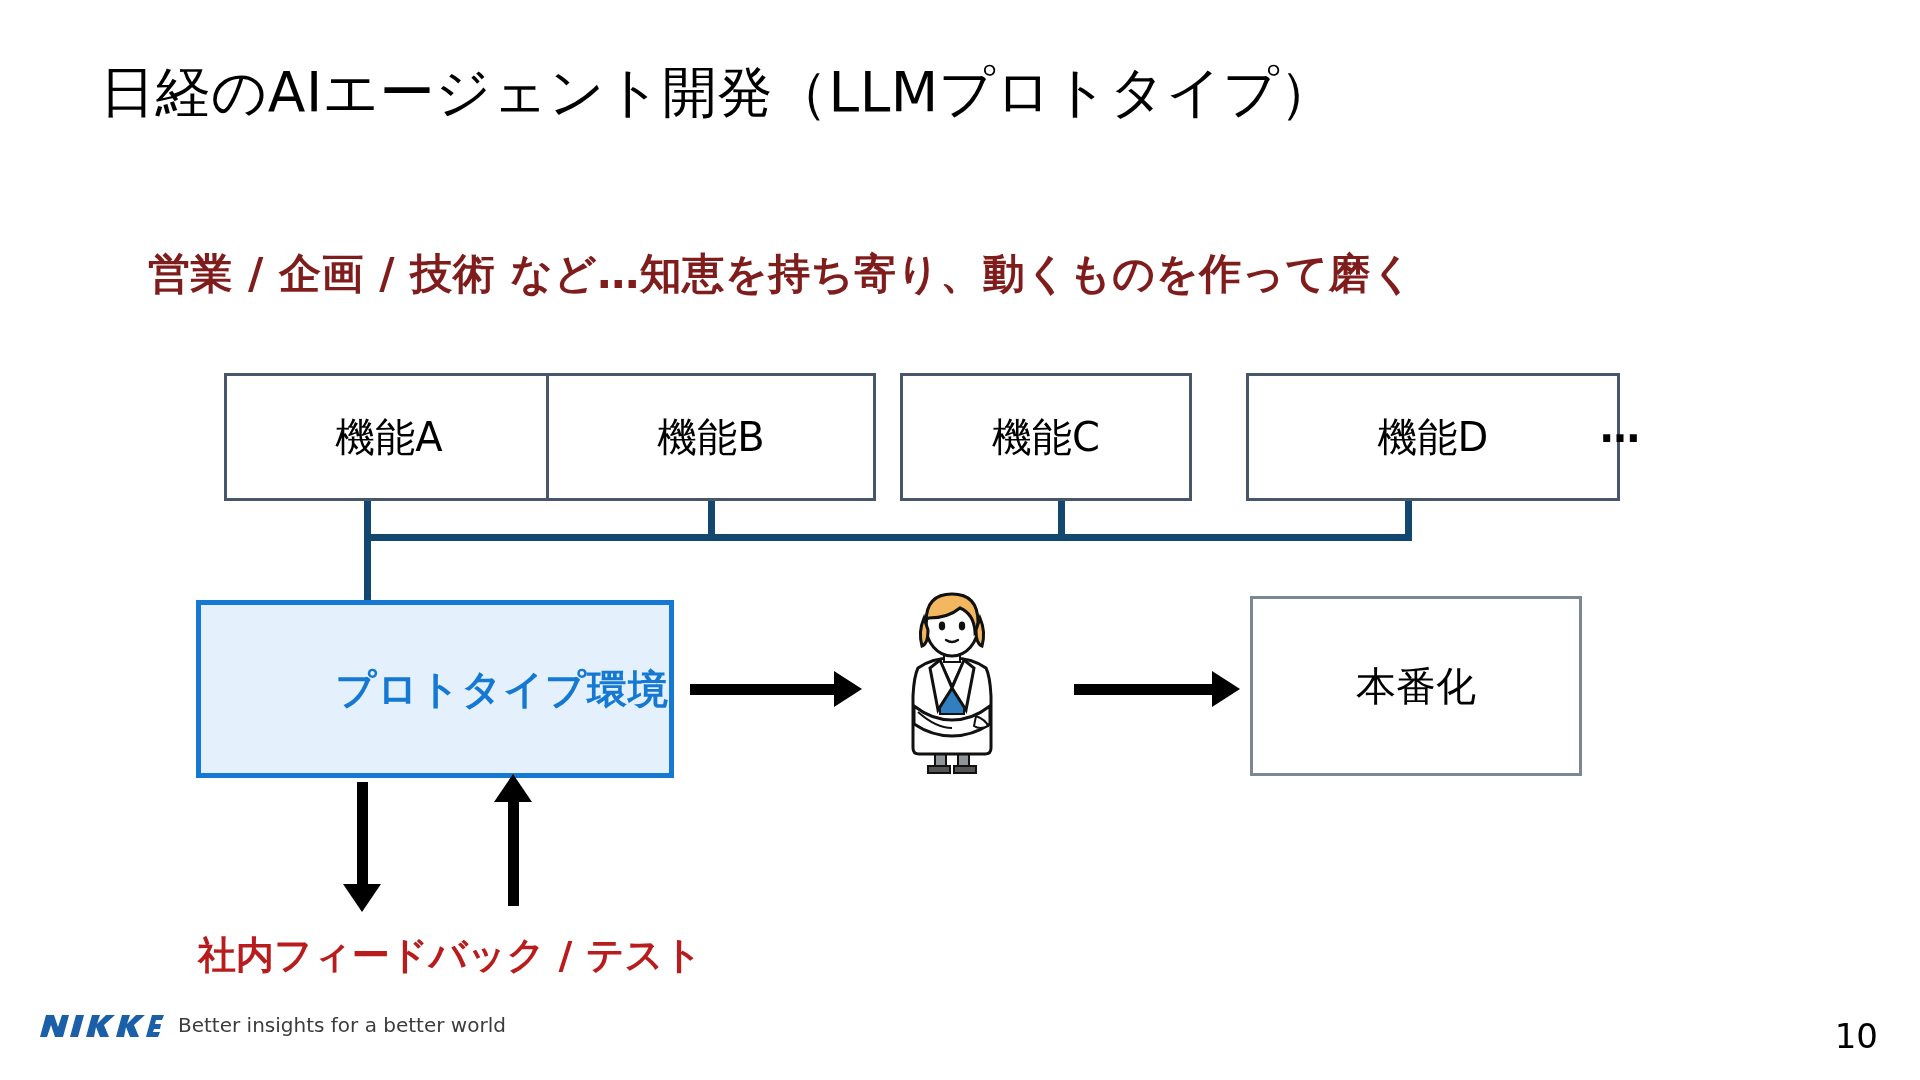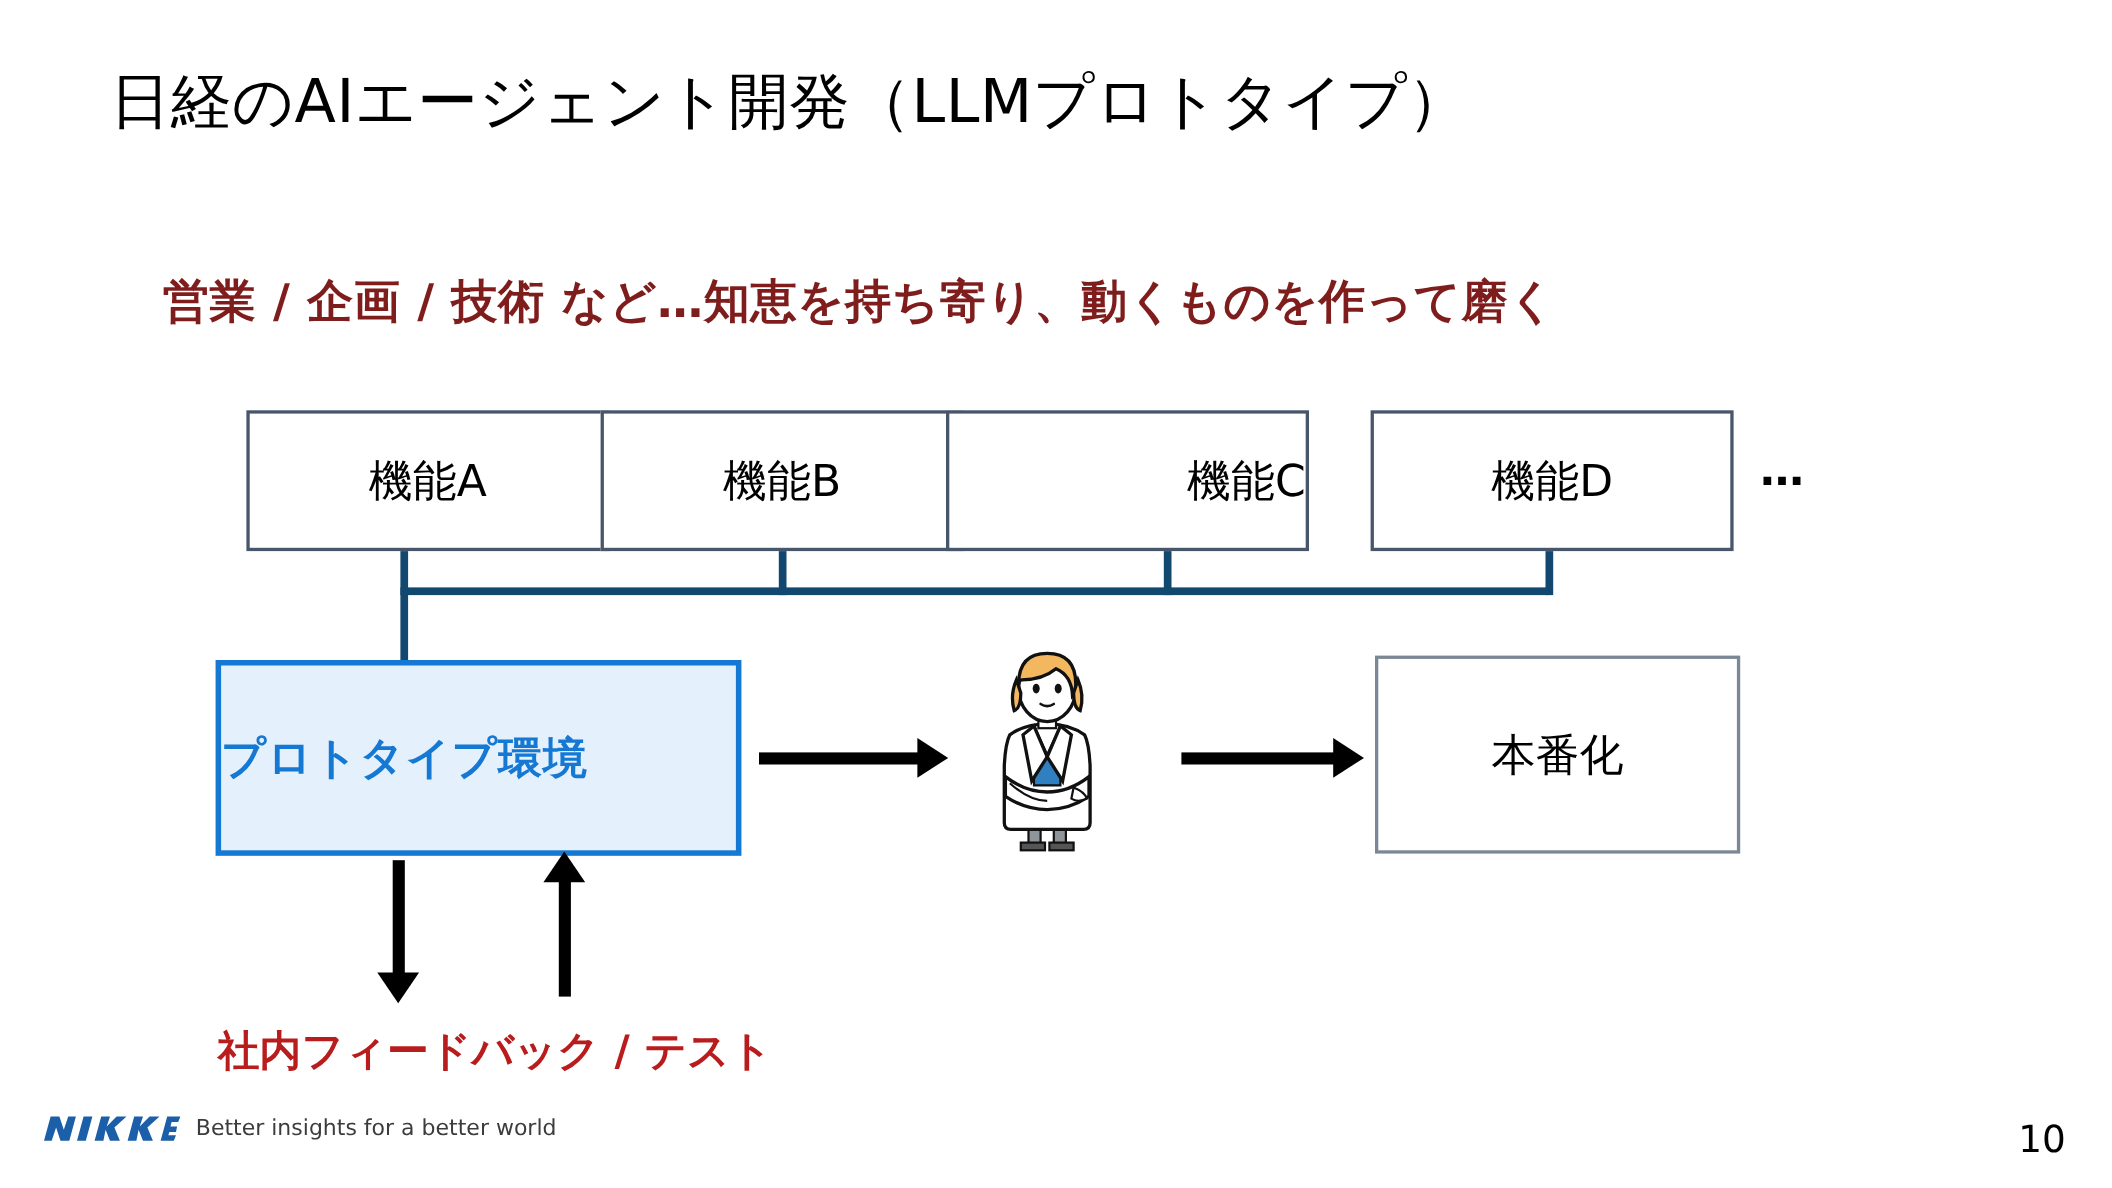--- a/index.html
+++ b/index.html
@@ -57,22 +57,22 @@
     border: 3px solid #47566a;
     background: #ffffff;
     display: flex;
     align-items: center;
     justify-content: center;
     font-size: 40px;
     color: #000000;
   }
   .fb0 { left: 196px;  width: 330px; margin-left: 28px; }
   .fb1 { left: 546px;  width: 330px; text-align: center; }
-  .fb2 { left: 860px;  width: 330px; justify-content: flex-end; }
-  .fb3 { left: 1246px; width: 330px; }
+  .fb2 { left: 900px;  width: 292px; }
+  .fb3 { left: 1246px; width: 374px; }
 
   .ellipsis {
     position: absolute;
     left: 1600px;
     top: 405px;
     font-size: 40px;
     font-weight: bold;
     color: #000000;
     letter-spacing: 2px;
   }
@@ -101,21 +101,21 @@
     position: absolute;
     left: 196px;
     top: 600px;
     width: 478px;
     height: 178px;
     box-sizing: border-box;
     border: 5px solid #1579d3;
     background: #e4f0fb;
     display: flex;
     align-items: center;
-    justify-content: flex-start;
+    justify-content: flex-end;
     font-size: 40px;
     font-weight: bold;
     color: #1579d3;
     letter-spacing: 1px;
   }
 
   
   .prod-box {
     position: absolute;
     left: 1250px;

